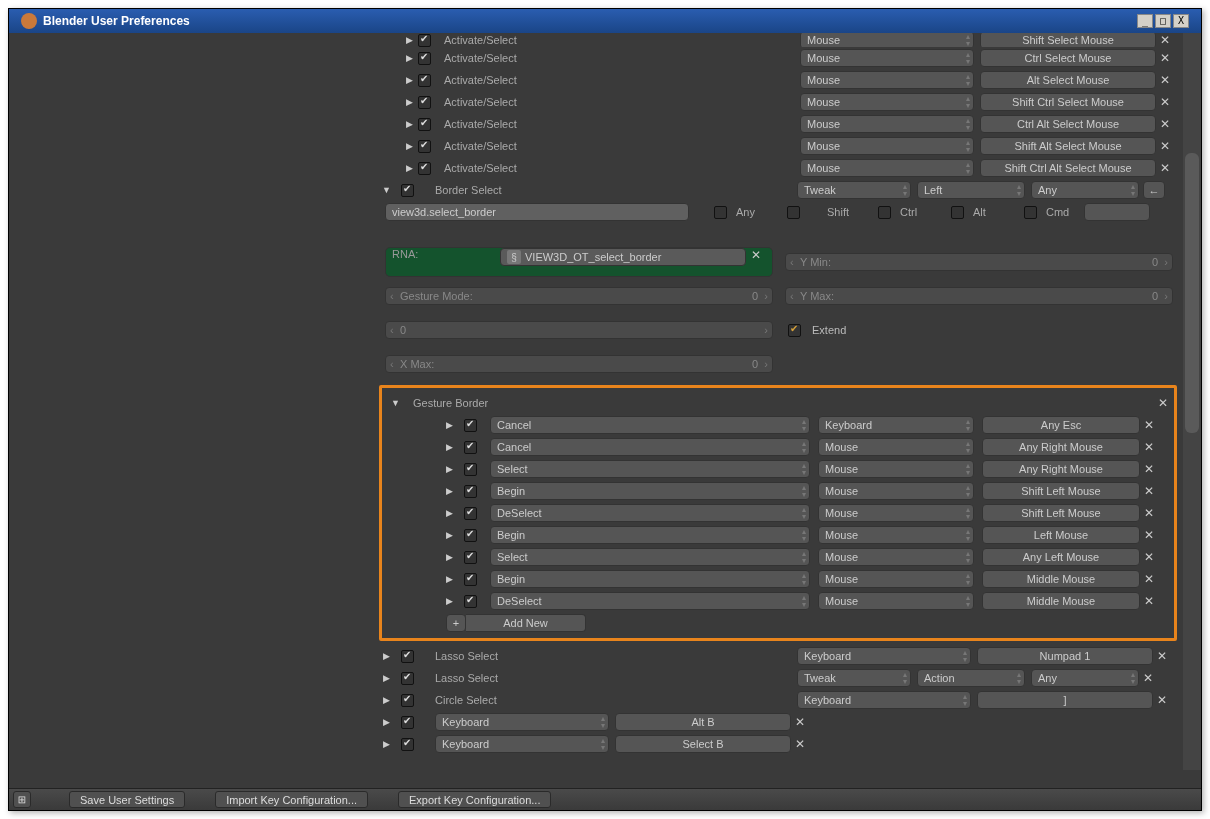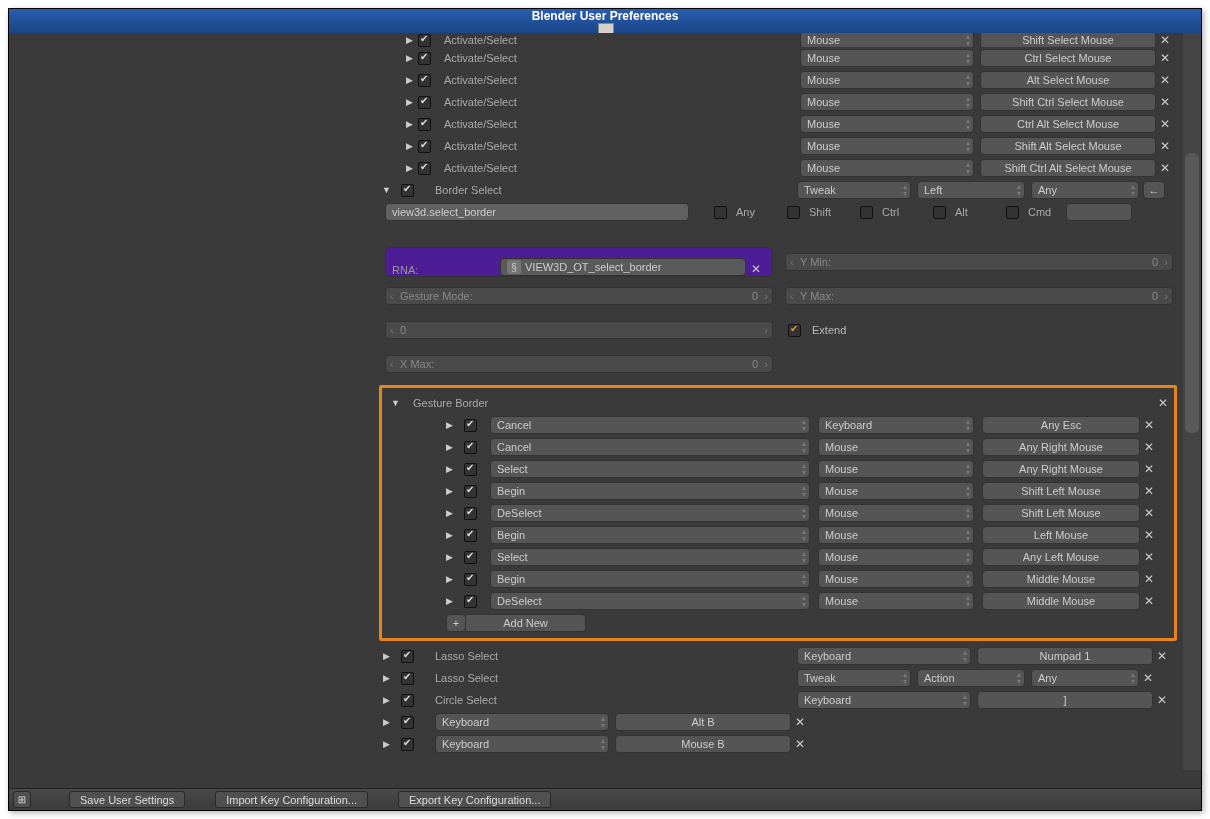--- a/index.html
+++ b/index.html
@@ -1,19 +1,19 @@
 <!DOCTYPE html>
 <html><head>
 <meta charset="utf-8">
 <style>
 * { box-sizing: border-box; margin: 0; padding: 0; font-family: Arial, sans-serif; }
 body { background: #fff; padding: 8px; }
 .shadow-wrap { box-shadow: 2px 2px 6px rgba(0,0,0,0.3); }
 .window { width: 1194px; height: 803px; border: 1px solid #000; background: #3b3b3b; display: flex; flex-direction: column; overflow: hidden; }
-.titlebar { height: 24px; background: linear-gradient(#2a5db0, #1a4587); color: #fff; display: flex; align-items: center; padding: 0 20px; font-size: 12px; flex-direction: column; }
+.titlebar { height: 24px; background: linear-gradient(#2a5db0, #1a4587); color: #fff; display: flex; align-items: center; padding: 0 12px; font-size: 12px; }
 .titlebar .app-icon { width: 16px; height: 16px; margin-right: 6px; display:inline-block; background:#ca793a; border-radius:50%; position:relative; }
 .titlebar .title { flex: 1; font-weight: bold; }
 .titlebar .win-btn { width: 16px; height: 14px; margin-left: 2px; background: #d4d0c8; border: 1px solid #888; font-size: 10px; text-align: center; line-height: 11px; color:#000; font-family: monospace; }
 .content { flex: 1; background: #3a3a3a; overflow: hidden; position: relative; }
 .scroll-area { position:absolute; left:0; right:18px; top:0; bottom:18px; overflow:hidden; }
 .scrollbar-v { position:absolute; right:0; top:0; bottom:18px; width:18px; background:#444; }
 .scrollbar-v .thumb { position:absolute; left:2px; right:2px; top:120px; height:280px; background:#5a5a5a; border-radius:6px; }
 .row { display: flex; align-items: center; height: 22px; font-size: 11px; color: #aaa; }
 .expand { width: 11px; text-align: center; color: #ccc; cursor:pointer; font-size:9px; }
 .expand.down { font-size:9px; }
@@ -161,34 +161,34 @@
       </div>
 
       <div class="row" style="padding-left:376px; gap:2px;align-items:center;">
         <span class="field input" style="width:304px">
               <span>view3d.select_border</span>
             </span>
         <span style="width:18px"></span>
         <span class="chk"></span>
         <span style="margin-left:4px; width:46px">Any</span>
         <span class="chk"></span>
-        <span style="margin-left:4px; width:46px">Shift</span>
+        <span style="margin-left:22px; width:46px">Shift</span>
         <span class="chk"></span>
         <span style="margin-left:4px; width:46px">Ctrl</span>
         <span class="chk"></span>
         <span style="margin-left:4px; width:46px">Alt</span>
         <span class="chk"></span>
         <span style="margin-left:4px; width:36px">Cmd</span>
         <span class="field" style="width:66px"></span>
       </div>
 
       <div style="height:22px"></div>
 
       <div class="row" style="padding-left:376px; gap:12px; height:34px;">
-        <div style="display:flex; align-items:flex-end; background:#4c1d95; border:1px solid #333; border-radius:5px; height:30px; width:388px; padding:0 6px;">
+        <div style="display:flex; align-items:flex-start; background:#14532d; border:1px solid #333; border-radius:5px; height:30px; width:388px; padding:0 6px;">
           <span style="width:108px; color:#999">RNA:</span>
           <span class="field" style="flex:1; background:#5a5a5a;">
             <span class="rna-icon">§</span>
             <span>VIEW3D_OT_select_border</span>
           </span>
           <span class="x-btn" style="width:20px">✕</span>
         </div>
         <div class="num-field" style="width:388px">
           <span class="lab">Y Min:</span>
               <span class="val">0</span>
@@ -394,21 +394,21 @@
            <span class="btn" style="width:176px">Alt B</span>
     <span class="x-btn">✕</span>
             </div>
             <div class="row" style="padding-left: 372px;">
     <span class="expand">▶</span>
     <span style="width:6px"></span>
     <span class="chk on"></span>
     <span style="width:18px"></span>
     <span class="field dd" style="width:174px">Keyboard<span class="arrows">▴<br>▾</span></span>
            <span style="width:6px"></span>
-           <span class="btn" style="width:176px">Mouse B</span>
+           <span class="btn" style="width:176px">Select B</span>
     <span class="x-btn">✕</span>
             </div>
           </div>
 
     </div>
     <div class="scrollbar-v">
           <div class="thumb"></div>
         </div>
   </div>
 

